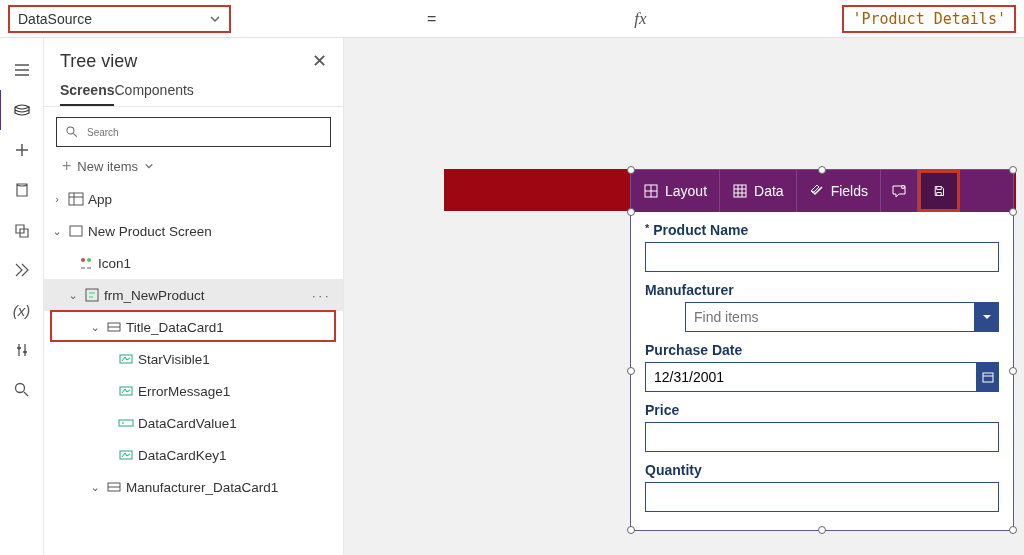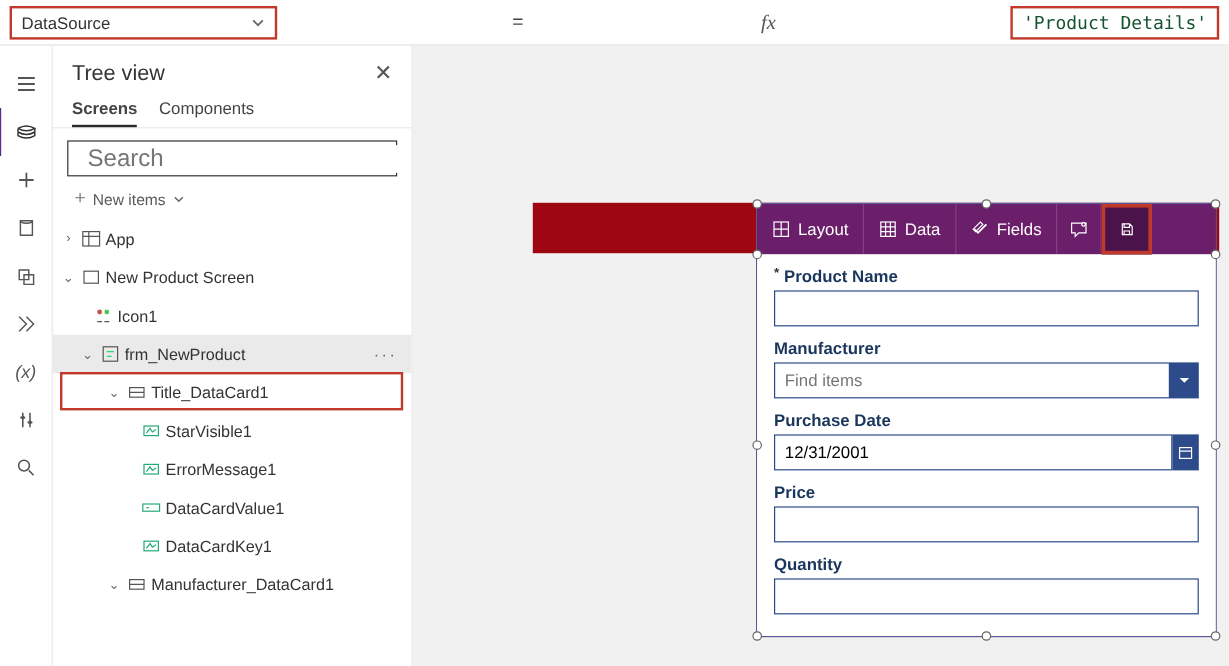--- a/index.html
+++ b/index.html
@@ -4,42 +4,42 @@
 <style>
 * { box-sizing: border-box; margin: 0; padding: 0; font-family: "Segoe UI", Arial, sans-serif; }
 body { width: 1024px; height: 555px; overflow: hidden; background: #fff; color: #333; font-size: 13px; }
 
 
 .formula-bar { height: 38px; display: flex; align-items: center; border-bottom: 1px solid #e1e1e1; padding: 0 8px; gap: 8px; justify-content: space-between; }
 .prop-dropdown { width: 223px; height: 28px; border: 2px solid #c0392b; display: flex; align-items: center; justify-content: space-between; padding: 0 8px; font-size: 14px; background: #fff; }
 .fx-eq { font-size: 16px; color: #444; padding: 0 4px; }
 .fx-sym { font-style: italic; font-size: 17px; font-family: Georgia, serif; color: #555; padding: 0 4px 0 2px; }
 .fx-val-wrap { border: 2px solid #c0392b; height: 28px; display: flex; align-items: center; padding: 0 8px; }
-.fx-val { color: #14532d; font-family: Consolas, monospace; font-size: 15px; }
+.fx-val { color: #a16207; font-family: Consolas, monospace; font-size: 15px; }
 
 
 .main { display: flex; height: calc(100% - 38px); }
 
 
 .rail { width: 44px; border-right: 1px solid #e8e8e8; display: flex; flex-direction: column; align-items: center; padding-top: 12px; }
 .rail-item { width: 44px; height: 40px; display: flex; align-items: center; justify-content: center; color: #555; cursor: pointer; }
 .rail-item.active { border-left: 3px solid #5c2d91; margin-left: -3px; }
 .rail svg { width: 18px; height: 18px; }
 
 
 .tree-panel { width: 300px; border-right: 1px solid #e8e8e8; display: flex; flex-direction: column; position: relative; }
 .tree-header { display: flex; align-items: center; justify-content: space-between; padding: 12px 16px 6px 16px; }
 .tree-title { font-size: 18px; font-weight: 400; }
 .close-x { font-size: 18px; color: #555; cursor: pointer; }
-.tabs { display: flex; gap: 18px; padding: 4px 16px 0 16px; border-bottom: 1px solid #e8e8e8; }
+.tabs { display: flex; padding: 4px 16px 0 16px; border-bottom: 1px solid #e8e8e8; }
 .tab { font-size: 14px; padding-bottom: 6px; color: #444; cursor: pointer; }
 .tab.active { font-weight: 600; border-bottom: 2px solid #2b2b2b; }
 .search-wrap { padding: 10px 12px 6px 12px; }
 .search-box { display: flex; align-items: center; border: 1px solid #333; height: 30px; padding: 0 8px; gap: 8px; }
-.search-box input { border: none; outline: none; flex: 1; font-size: 20px; }
+.search-box input { border: none; outline: none; flex: 1; font-size: 10px; }
 .newscreen { display: flex; align-items: center; gap: 6px; padding: 4px 12px 8px 18px; color: #5a5a5a; font-size: 13px; cursor: pointer; }
 
 .tree-body { flex: 1; overflow-y: auto; position: relative; }
 .tree-body::-webkit-scrollbar { width: 10px; }
 .tree-body::-webkit-scrollbar-thumb { background: #c8c8c8; border-radius: 5px; }
 .tree-row { display: flex; align-items: center; height: 32px; padding-left: 4px; gap: 4px; font-size: 13.5px; color: #333; cursor: pointer; }
 .tree-row.selected { background: #eaeaea; }
 .chev { width: 14px; height: 14px; display: inline-flex; align-items: center; justify-content: center; color: #666; font-size: 11px; }
 .node-icon { width: 16px; height: 16px; display: inline-flex; align-items: center; justify-content: center; }
 .node-icon svg { width: 16px; height: 16px; }
@@ -56,21 +56,21 @@
 .ft-item { display: flex; align-items: center; gap: 6px; padding: 0 12px; height: 100%; color: #fff; font-size: 14px; cursor: pointer; border-right: 1px solid rgba(255,255,255,0.15); }
 .ft-item svg { width: 16px; height: 16px; fill: #fff; }
 .ft-save { width: 42px; justify-content: center; border: 3px solid #c0392b; background: #4a134a; }
 
 .form-body { background: #fff; padding: 10px 14px 18px 14px; }
 .field { margin-bottom: 10px; }
 .field-label { font-size: 14px; color: #1a365d; font-weight: 600; margin-bottom: 4px; display: block; }
 .req-star { color: #333; margin-right: 4px; font-size: 11px; vertical-align: top; }
 .text-input { width: 100%; height: 30px; border: 1px solid #2d4a8a; padding: 0 8px; font-size: 14px; outline: none; }
 .combo { display: flex; }
-.combo .text-input { flex: 1; color: #0369a1; }
+.combo .text-input { flex: 1; color: #0369a1; margin-left: 40px; }
 .combo-btn { width: 24px; background: #2d4a8a; display: flex; align-items: center; justify-content: center; }
 .combo-btn svg { width: 12px; height: 12px; fill: #fff; }
 .date-box { display: flex; }
 .date-box .text-input { flex: 1; }
 .date-btn { width: 22px; background: #2d4a8a; display: flex; align-items: center; justify-content: center; }
 .date-btn svg { width: 12px; height: 12px; fill: #e8e8ff; }
 
 .sel-handle { position: absolute; width: 8px; height: 8px; background: #fff; border: 1px solid #666; border-radius: 50%; }
 </style>
 </head>

